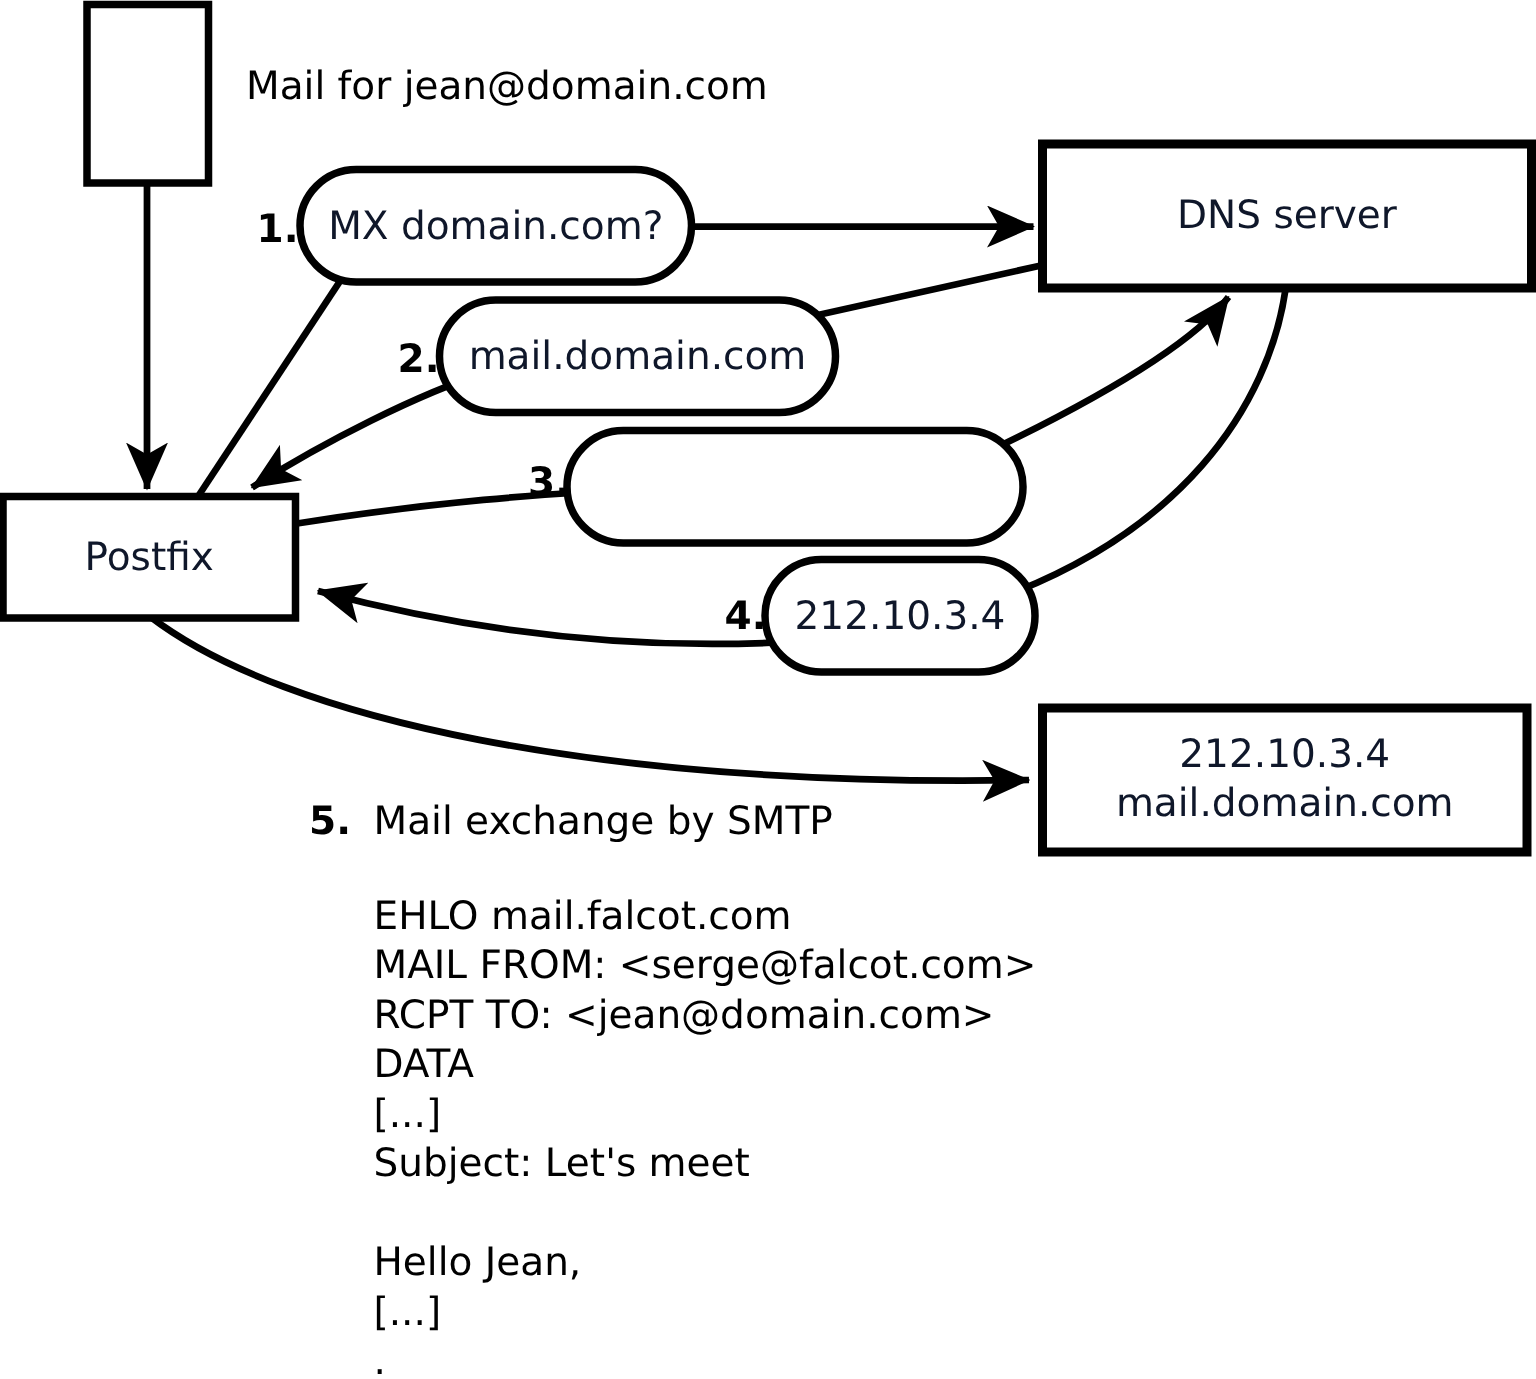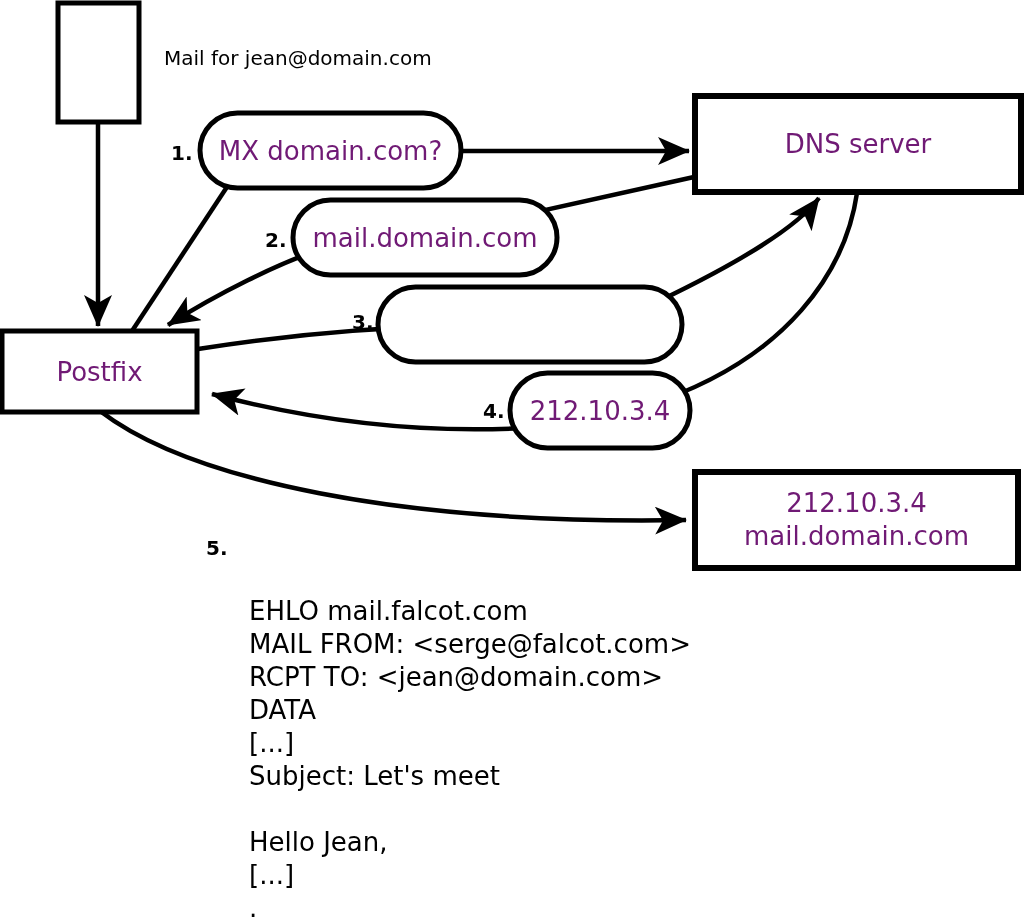--- a/index.html
+++ b/index.html
@@ -8,34 +8,34 @@
     width: 1024px;
     height: 919px;
     background: #ffffff;
     font-family: "DejaVu Sans", "Liberation Sans", sans-serif;
     color: #000000;
     overflow: hidden;
   }
   .stage svg { position: absolute; left: 0; top: 0; }
   .label {
     position: absolute;
-    font-size: 20px;
+    font-size: 26px;
     line-height: 28px;
     color: #000;
     white-space: nowrap;
   }
   .stepnum { font-weight: bold; }
   .nodelabel {
     position: absolute;
     display: flex;
     align-items: center;
     justify-content: center;
     text-align: right;
     font-size: 26px;
-    color: #701a75;
+    color: #0f172a;
   }
   .twoline { flex-direction: column; line-height: 33px; }
   .smtp {
     position: absolute;
     left: 249px;
     top: 595px;
     font-size: 26px;
     line-height: 33px;
     white-space: pre;
     color: #000;
@@ -78,20 +78,21 @@
     </g>
   </svg>
 
   <div class="label" style="left:164px; top:44px;">Mail for jean@domain.com</div>
 
   <div class="label stepnum" style="left:171px; top:139px;">1.</div>
   <div class="label stepnum" style="left:265px; top:226px;">2.</div>
   <div class="label stepnum" style="left:352px; top:308px;">3.</div>
   <div class="label stepnum" style="left:483px; top:397px;">4.</div>
   <div class="label stepnum" style="left:206px; top:534px;">5.</div>
+  <div class="label" style="left:249px; top:534px;">Mail exchange by SMTP</div>
 
   <div class="nodelabel" style="left:200px; top:113px; width:261px; height:75px;">MX domain.com?</div>
   <div class="nodelabel" style="left:293px; top:200px; width:264px; height:75px;">mail.domain.com</div>
   <div class="nodelabel" style="left:510px; top:373px; width:180px; height:75px;">212.10.3.4</div>
   <div class="nodelabel" style="left:2px; top:331px; width:195px; height:81px;">Postfix</div>
   <div class="nodelabel" style="left:695px; top:96px; width:326px; height:96px;">DNS server</div>
   <div class="nodelabel twoline" style="left:695px; top:472px; width:323px; height:96px;">
     <div>212.10.3.4</div>
     <div>mail.domain.com</div>
   </div>

